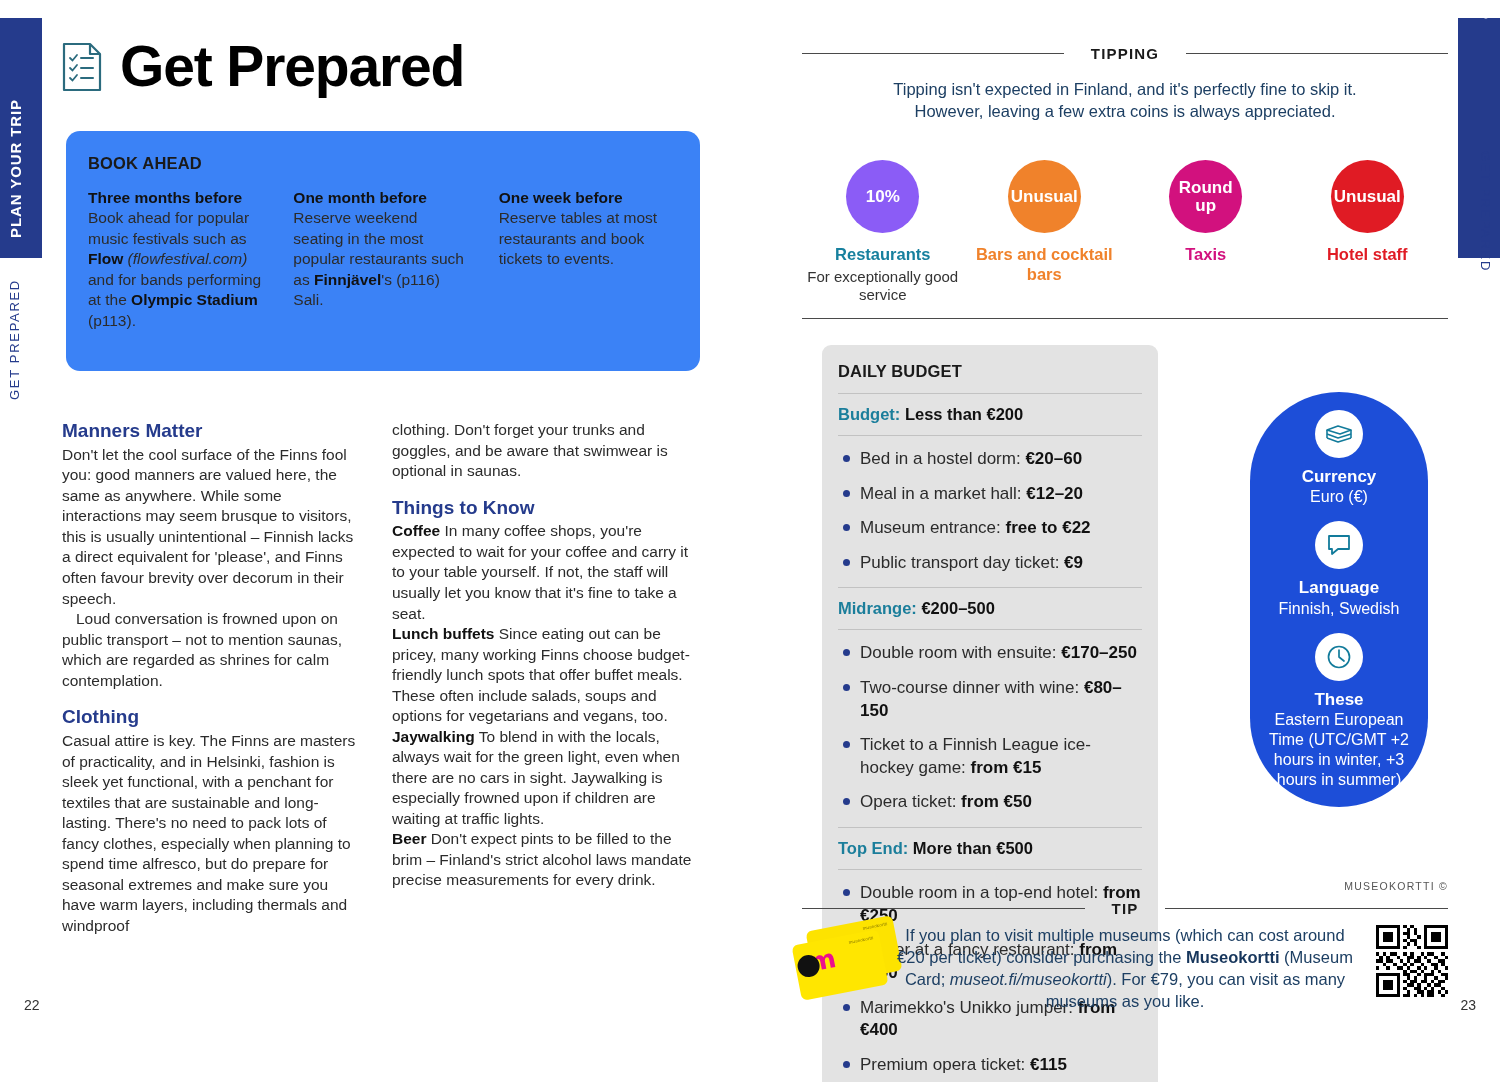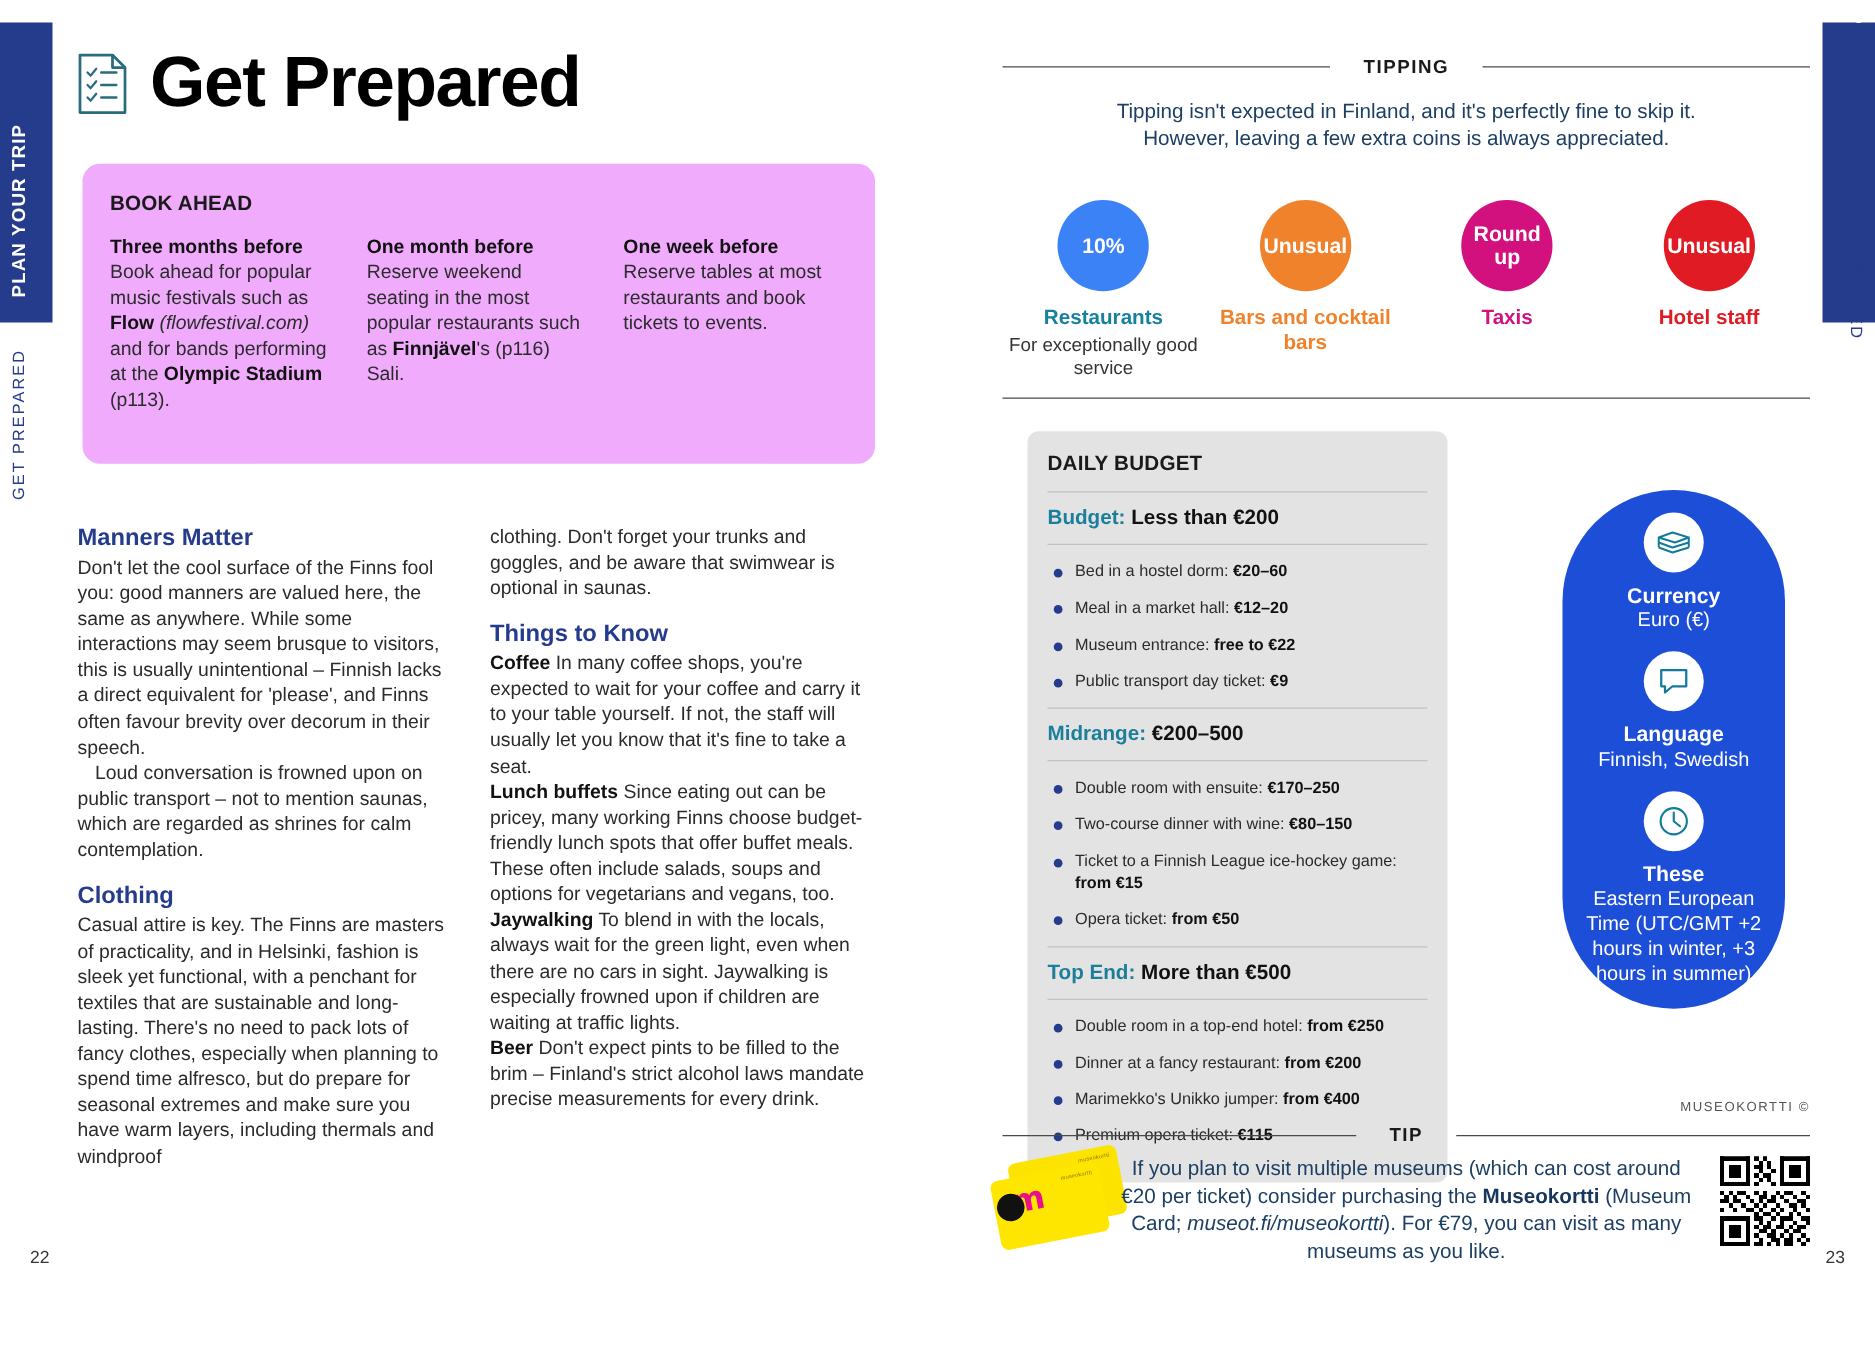--- a/index.html
+++ b/index.html
@@ -26,21 +26,21 @@
   .page-right{position:absolute;left:750px;top:0;width:750px;height:1082px;}
 
   
   .hdr{position:absolute;left:62px;top:38px;display:flex;align-items:center;gap:18px;}
   .hdr h1{margin:0;font-size:57px;font-weight:bold;letter-spacing:-.02em;line-height:1;color:#000;}
   .doc-icon{width:40px;height:50px;}
 
   
   .book-ahead{
     position:absolute;left:66px;top:131px;width:634px;height:240px;
-    background:#f0abfc;border-radius:14px;box-sizing:border-box;padding:23px 24px 0 22px;
+    background:#3b82f6;border-radius:14px;box-sizing:border-box;padding:23px 24px 0 22px;
   }
   .ba-title{font-size:16.5px;font-weight:bold;letter-spacing:.01em;margin-bottom:15px;color:#1a1a1a;}
   .ba-cols{display:flex;gap:28px;}
   .ba-col{width:183px;font-size:15.5px;line-height:1.32;color:#2b2b2b;}
   .ba-col b{color:#111;}
   .ba-h{font-weight:bold;color:#111;}
 
   
   .cols{position:absolute;left:62px;top:420px;display:flex;gap:30px;}
   .col{width:300px;font-size:15.5px;line-height:1.325;color:#2b2b2b;text-align:left;}
@@ -80,21 +80,21 @@
   .budget{
     position:absolute;left:72px;top:345px;width:336px;
     background:#e3e3e3;border-radius:9px;box-sizing:border-box;padding:17px 16px 16px 16px;
   }
   .bg-title{font-size:16.5px;font-weight:bold;letter-spacing:.01em;color:#1a1a1a;padding-bottom:12px;}
   .bg-div{height:1px;background:#c2c2c2;margin:0 0 11px 0;}
   .bg-tier{font-size:16.5px;font-weight:bold;color:#111;padding-bottom:11px;}
   .bg-tier .lbl{color:#1b7e9b;}
   .bg-list{margin:0;padding:0;list-style:none;}
   .bg-list li{
-    position:relative;padding-left:22px;font-size:13px;line-height:1.33;
+    position:relative;padding-left:22px;font-size:17px;line-height:1.33;
     color:#2b2b2b;margin-bottom:2px;margin-top:12px;
   }
   .bg-list li:before{
     content:"";position:absolute;left:5px;top:7px;width:7px;height:7px;border-radius:50%;
     background:#253b8c;
   }
   .bg-list li b{color:#111;}
 
   
   .pill{
@@ -210,21 +210,21 @@
     <span class="ln"></span>
   </div>
 
   <div class="tip-intro">
     <div>Tipping isn't expected in Finland, and it's perfectly fine to skip it.</div>
     <div>However, leaving a few extra coins is always appreciated.</div>
   </div>
 
   <div class="tip-circles" id="tip-circles">
       <div class="tip-item">
-        <div class="tip-bubble" style="background: #3b82f6;">10%</div>
+        <div class="tip-bubble" style="background: #8b5cf6;">10%</div>
         <div class="tip-name" style="color: rgb(23, 128, 158);">Restaurants</div>
         <div class="tip-sub">For exceptionally good service</div>
       </div>
       <div class="tip-item">
         <div class="tip-bubble" style="background: rgb(240, 130, 43);">Unusual</div>
         <div class="tip-name" style="color: rgb(240, 130, 43);">Bars and cocktail bars</div>
       </div>
       <div class="tip-item">
         <div class="tip-bubble" style="background: rgb(210, 17, 126);">Round up</div>
         <div class="tip-name" style="color: rgb(210, 17, 126);">Taxis</div>

